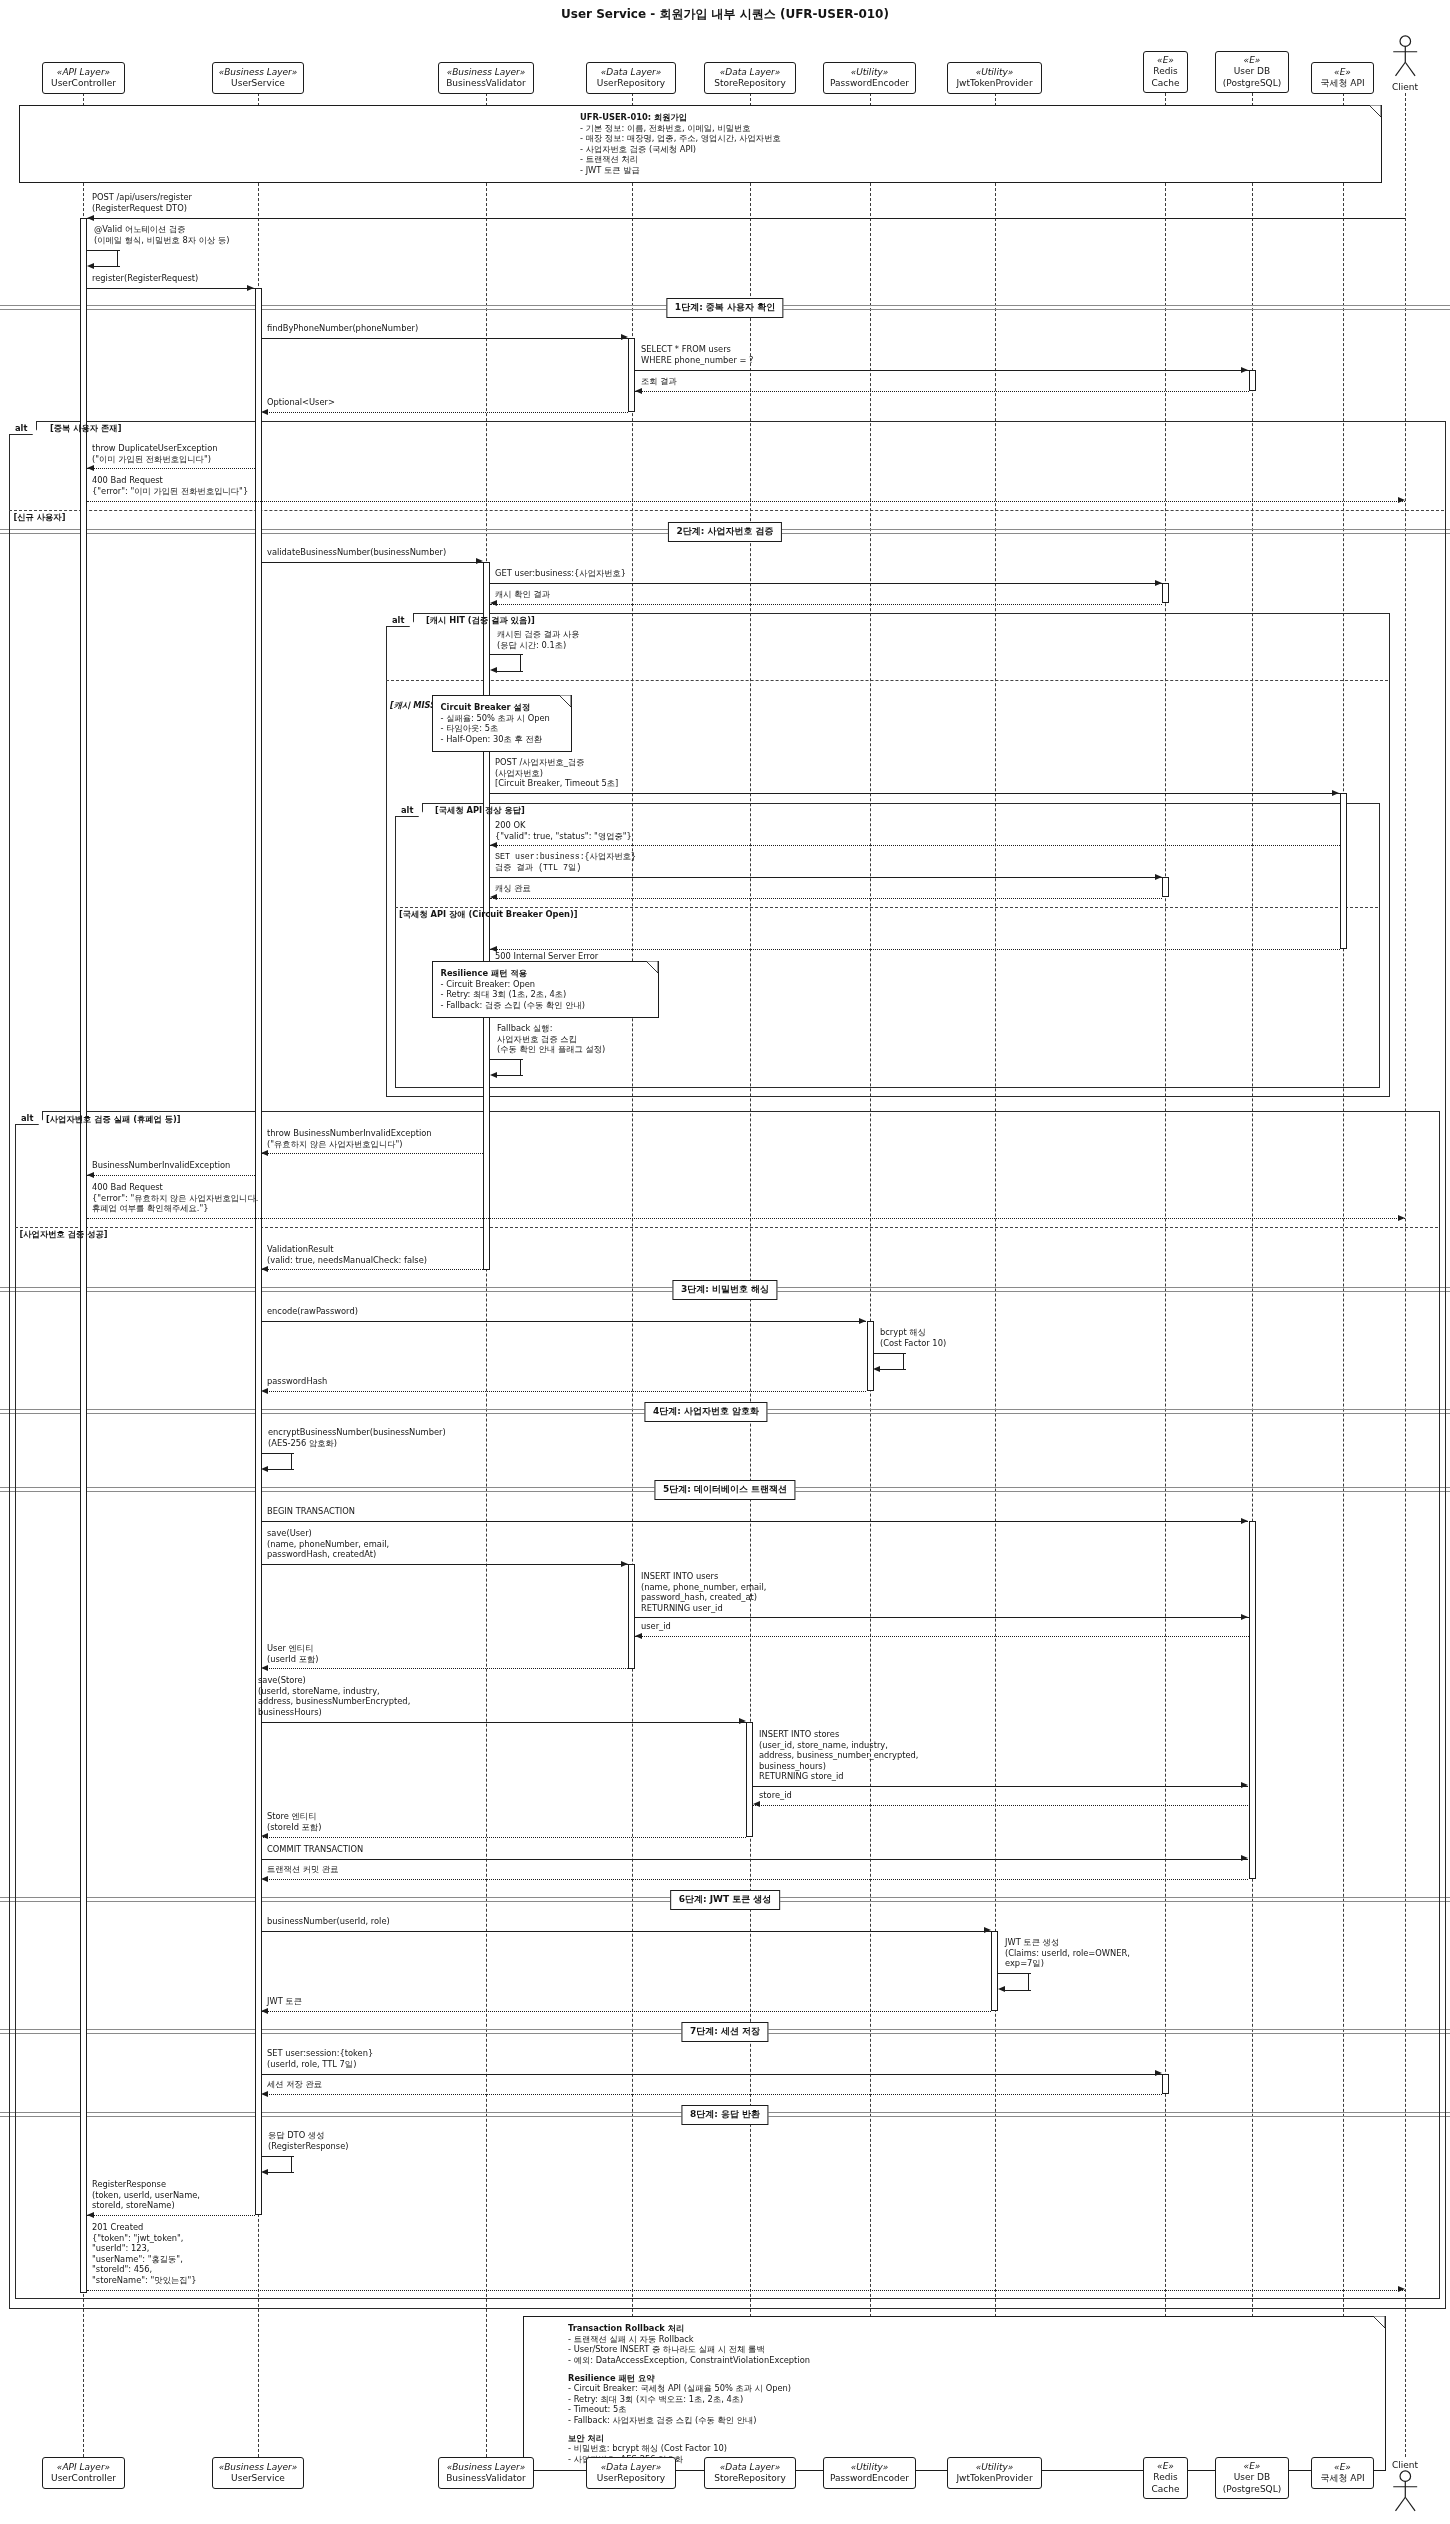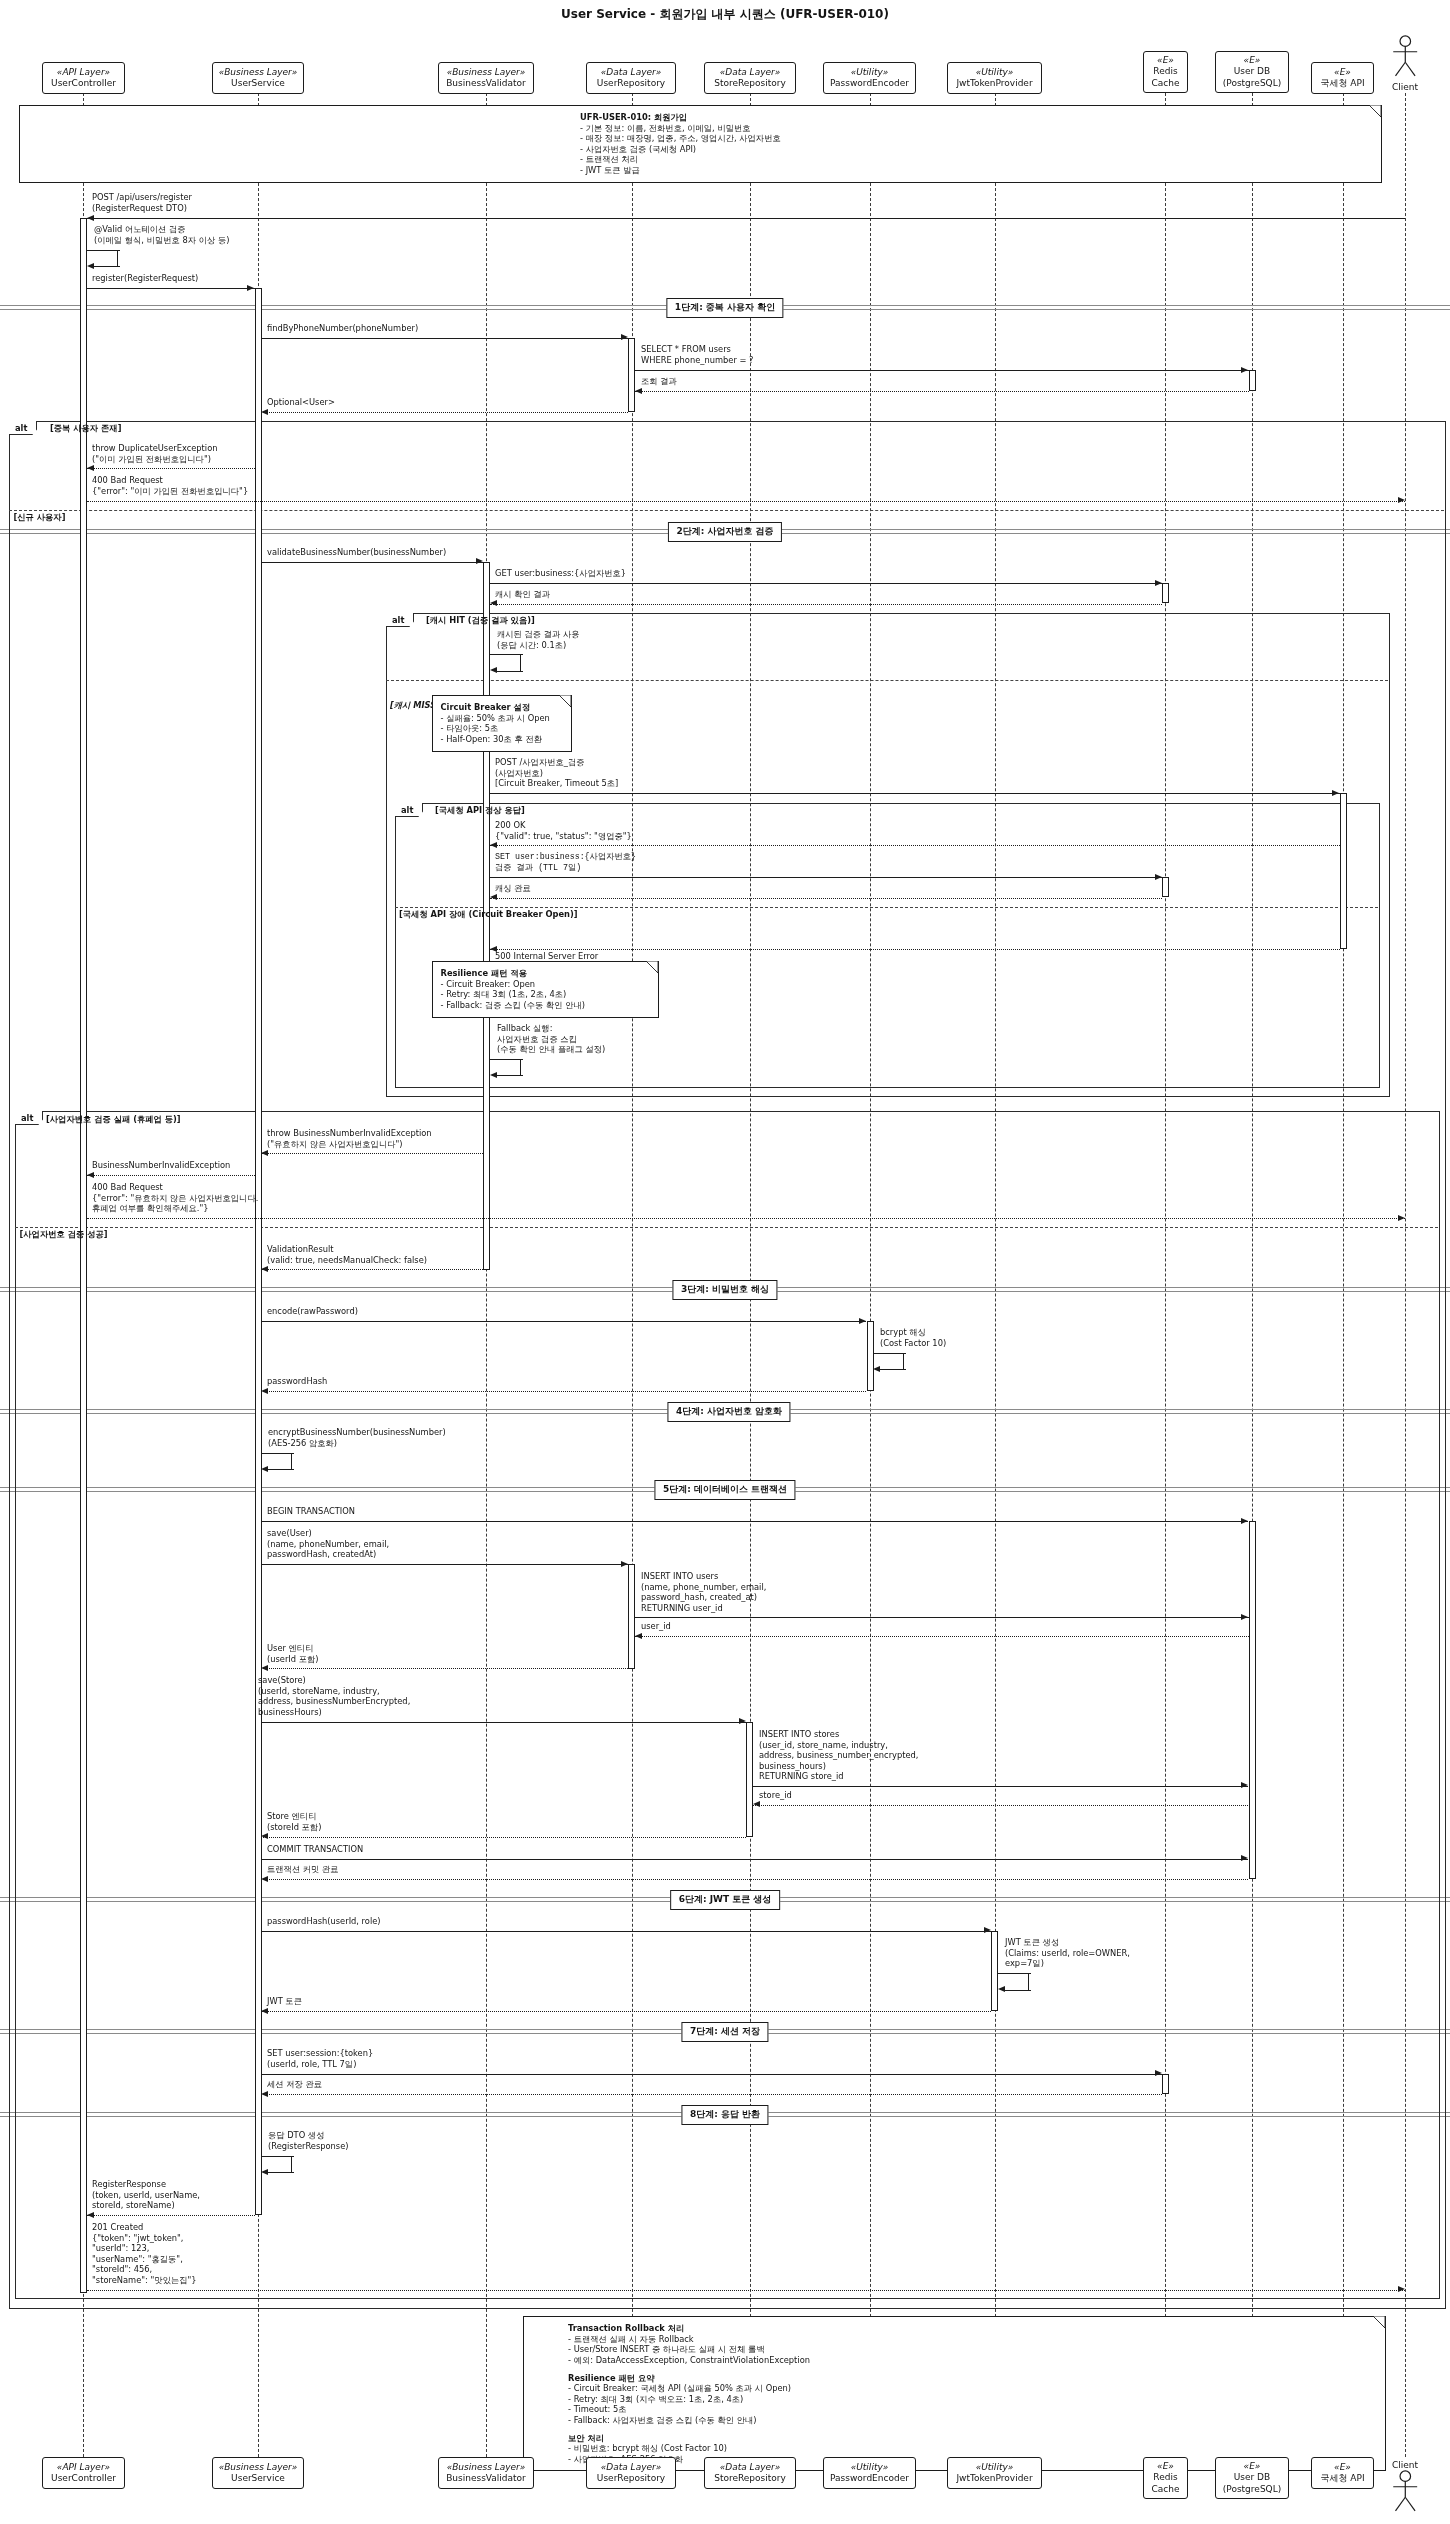--- a/index.html
+++ b/index.html
@@ -156,21 +156,21 @@
           <line x1="17" y1="36" x2="30" y2="54"></line>
         </g>
       </svg></div>
     <div class="divline" style="top: 305px;"></div>
     <div class="divlabel" style="left: 725px; top: 298px;">1단계: 중복 사용자 확인</div>
     <div class="divline" style="top: 529px;"></div>
     <div class="divlabel" style="left: 725px; top: 522px;">2단계: 사업자번호 검증</div>
     <div class="divline" style="top: 1287px;"></div>
     <div class="divlabel" style="left: 725px; top: 1280px;">3단계: 비밀번호 해싱</div>
     <div class="divline" style="top: 1409px;"></div>
-    <div class="divlabel" style="left: 729px; top: 1402px;">4단계: 사업자번호 암호화</div>
+    <div class="divlabel" style="left: 706px; top: 1402px;">4단계: 사업자번호 암호화</div>
     <div class="divline" style="top: 1487px;"></div>
     <div class="divlabel" style="left: 725px; top: 1480px;">5단계: 데이터베이스 트랜잭션</div>
     <div class="divline" style="top: 1897px;"></div>
     <div class="divlabel" style="left: 725px; top: 1890px;">6단계: JWT 토큰 생성</div>
     <div class="divline" style="top: 2029px;"></div>
     <div class="divlabel" style="left: 725px; top: 2022px;">7단계: 세션 저장</div>
     <div class="divline" style="top: 2112px;"></div>
     <div class="divlabel" style="left: 725px; top: 2105px;">8단계: 응답 반환</div>
     <div class="frame" style="left: 9px; top: 421px; width: 1435px; height: 1886px;"></div>
     <div class="tab" style="left: 9px; top: 421px;">alt</div>
@@ -356,21 +356,21 @@
     <div class="mlbl" style="left: 267px; top: 1811px;">Store 엔티티
 (storeId 포함)</div>
     <div class="aline dash" style="left: 261px; top: 1837px; width: 485px;"></div>
     <div class="head l" style="left: 261px; top: 1833px;"></div>
     <div class="mlbl" style="left: 267px; top: 1844px;">COMMIT TRANSACTION</div>
     <div class="aline solid" style="left: 261px; top: 1859px; width: 987px;"></div>
     <div class="head r" style="left: 1241px; top: 1855px;"></div>
     <div class="mlbl" style="left: 267px; top: 1864px;">트랜잭션 커밋 완료</div>
     <div class="aline dash" style="left: 261px; top: 1879px; width: 987px;"></div>
     <div class="head l" style="left: 261px; top: 1876px;"></div>
-    <div class="mlbl" style="left: 267px; top: 1916px;">passwordHash(userId, role)</div>
+    <div class="mlbl" style="left: 267px; top: 1916px;">businessNumber(userId, role)</div>
     <div class="aline solid" style="left: 261px; top: 1931px; width: 730px;"></div>
     <div class="head r" style="left: 984px; top: 1927px;"></div>
     <div class="mlbl" style="left: 1005px; top: 1937px;">JWT 토큰 생성
 (Claims: userId, role=OWNER,
 exp=7일)</div>
     <div class="aline solid" style="left: 998px; top: 1973px; width: 33px;"></div>
     <div class="vline" style="left: 1028px; top: 1973px; height: 16.5px;"></div>
     <div class="aline solid" style="left: 1005px; top: 1990px; width: 26px;"></div>
     <div class="head l" style="left: 998px; top: 1986px;"></div>
     <div class="mlbl" style="left: 267px; top: 1996px;">JWT 토큰</div>

